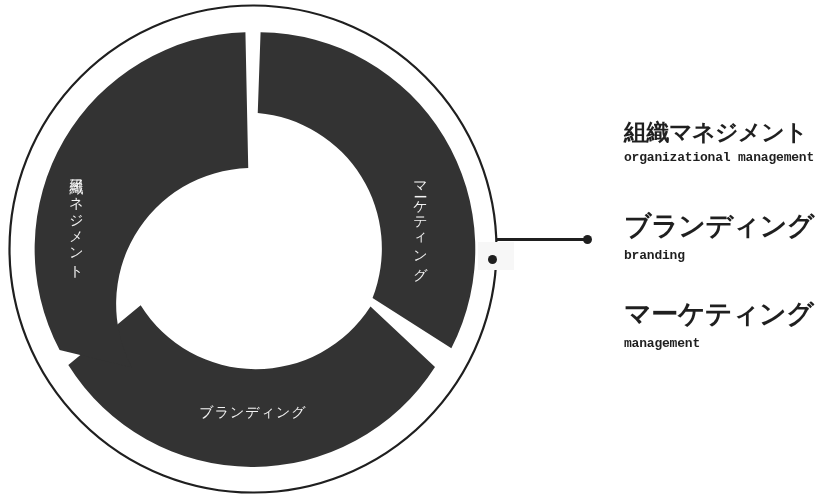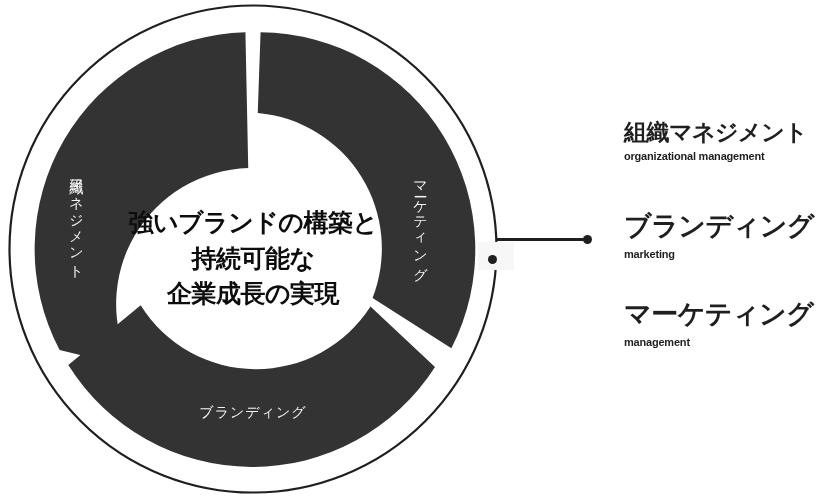--- a/index.html
+++ b/index.html
@@ -45,24 +45,24 @@
     font-weight: bold;
     color: #1f1f1f;
     letter-spacing: -0.5px;
     white-space: nowrap;
     line-height: 1.1;
   }
   .legend-entry.e0 .legend-ja { font-size: 23px; }
   .legend-entry.e1 .legend-ja { font-size: 27px; }
   .legend-entry.e2 .legend-ja { font-size: 27px; }
   .legend-en {
-    font-family: Liberation Sans, sans-serif;
+    font-family: Liberation Mono, monospace;
     font-weight: bold;
     color: #1f1f1f;
-    font-size: 11px;
+    font-size: 13px;
     letter-spacing: -0.2px;
     white-space: nowrap;
     margin-top: 5px;
   }
   .legend-entry.e1 .legend-en,
   .legend-entry.e2 .legend-en { margin-top: 6px; }
 
   
   .connector-line-h {
     position: absolute;
@@ -147,44 +147,39 @@
     <path d="M 260.57 32.13 A 217 217 0 0 1 451.36 348.16
              L 372.55 297.93 A 136 136 0 0 0 257.75 113.00 Z" fill="#333333"></path>
 
     <path d="M 435.00 367.01 A 217 217 0 0 1 68.31 365.01
              L 140.67 305.33 A 136 136 0 0 0 370.48 306.58 Z" fill="#333333"></path>
 
     <path d="M 59.62 350.12 A 217 217 0 0 1 245.42 32.13
              L 248.24 168.09 A 136 136 0 0 0 131.80 367.40 Z" fill="#333333"></path>
   </svg>
 
-  <div class="center-text">
-    <span class="ln">強いブランドの構築と</span>
-    <span class="ln">持続可能な</span>
-    <span class="ln">企業成長の実現</span>
-  </div>
 
   <div class="seg-label vertical left-seg">組織マネジメント</div>
   <div class="seg-label vertical right-seg">マーケティング</div>
   <div class="seg-label bottom-seg">ブランディング</div>
 
   <div class="connector-patch"></div>
   <div class="connector-line-v"></div>
   <div class="connector-line-h"></div>
   <div class="connector-dot right"></div>
   <div class="connector-dot left"></div>
 
   <div class="legend">
     <div class="legend-entry e0">
       <div class="legend-ja">組織マネジメント</div>
       <div class="legend-en">organizational management</div>
     </div>
     <div class="legend-entry e1">
       <div class="legend-ja">ブランディング</div>
-      <div class="legend-en">marketing</div>
+      <div class="legend-en">branding</div>
     </div>
     <div class="legend-entry e2">
       <div class="legend-ja">マーケティング</div>
       <div class="legend-en">management</div>
     </div>
   </div>
 
 </div>
 
 </body></html>

